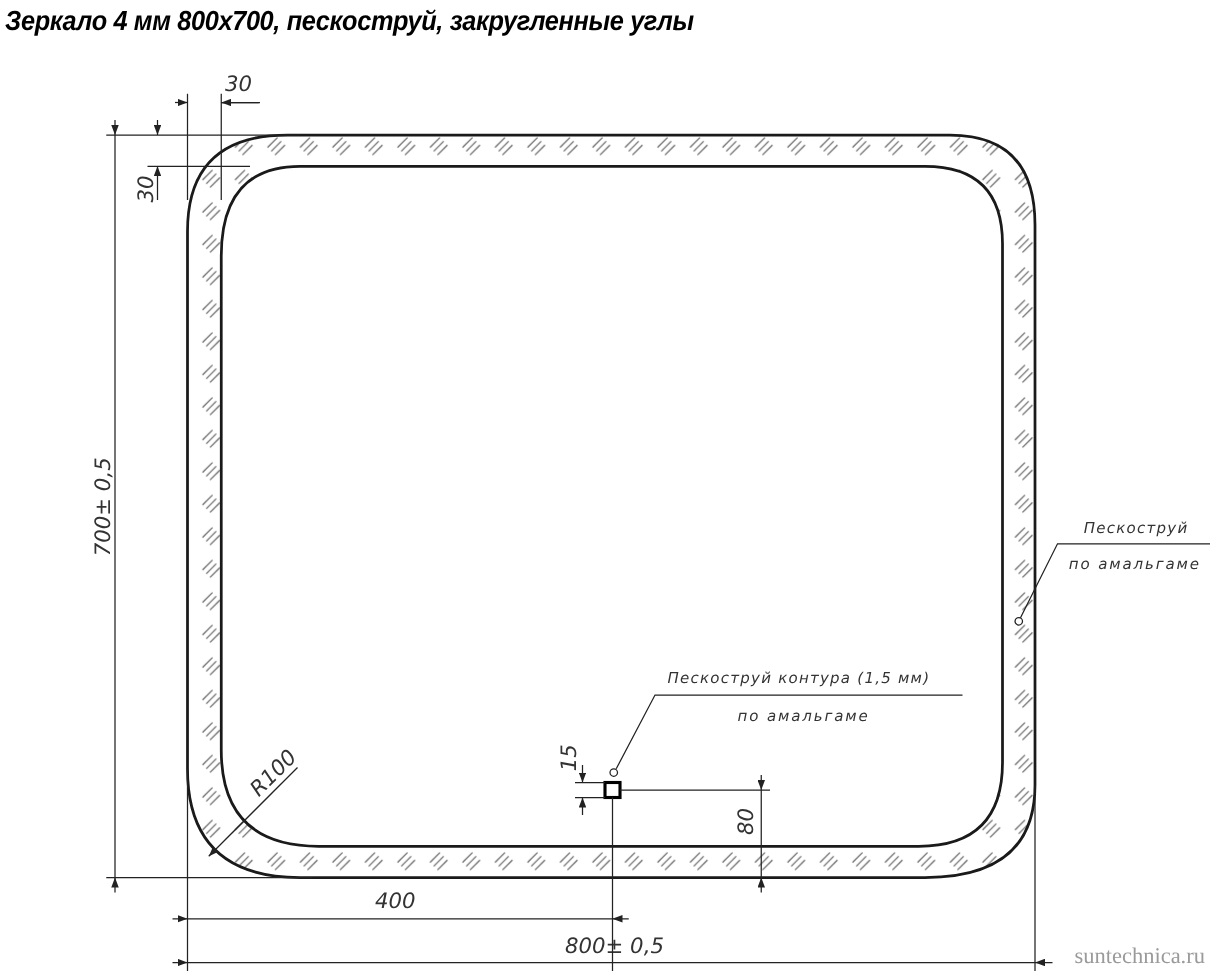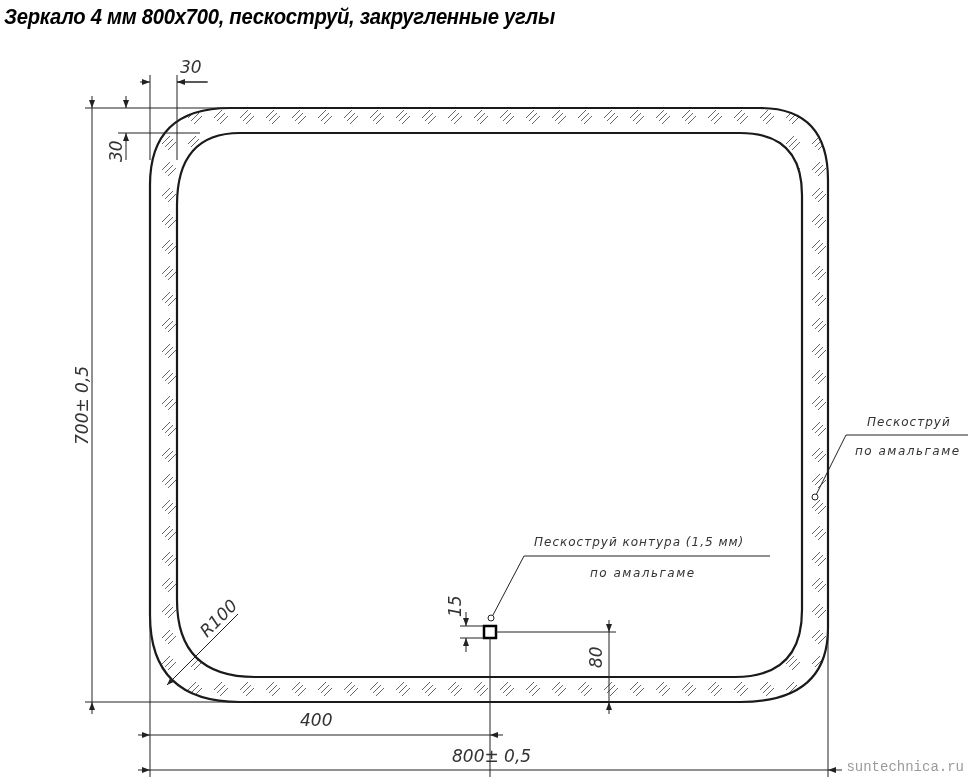--- a/index.html
+++ b/index.html
@@ -1,18 +1,18 @@
 <!DOCTYPE html>
 <html><head>
 <meta charset="utf-8">
 <style>
   html, body { margin:0; padding:0; background:#ffffff; }
   body { width:970px; height:777px; position:relative; overflow:hidden; font-family:"Liberation Sans", sans-serif; }
   .title { position:absolute; left:4px; top:4px; font-family:"Liberation Sans", sans-serif; font-weight:bold; font-style:italic; font-size:22px; color:#000; letter-spacing:-0.3px; transform:scaleX(0.92); transform-origin:left top; white-space:nowrap; }
-  .watermark { position:absolute; right:6px; bottom:2px; font-family:Liberation Mono, monospace; font-size:14px; color:#9a9a9a; }
+  .watermark { position:absolute; right:6px; bottom:2px; font-family:Liberation Serif, serif; font-size:18px; color:#9a9a9a; }
   svg { position:absolute; left:0; top:0; }
   .dimtext { font-family:"DejaVu Sans", sans-serif; font-style:italic; fill:#333; }
 </style>
 </head>
 <body>
 
 <div class="title">Зеркало 4 мм 800х700, пескоструй, закругленные углы</div>
 
 <svg width="970" height="777" viewBox="0 0 970 777">
   <defs>

